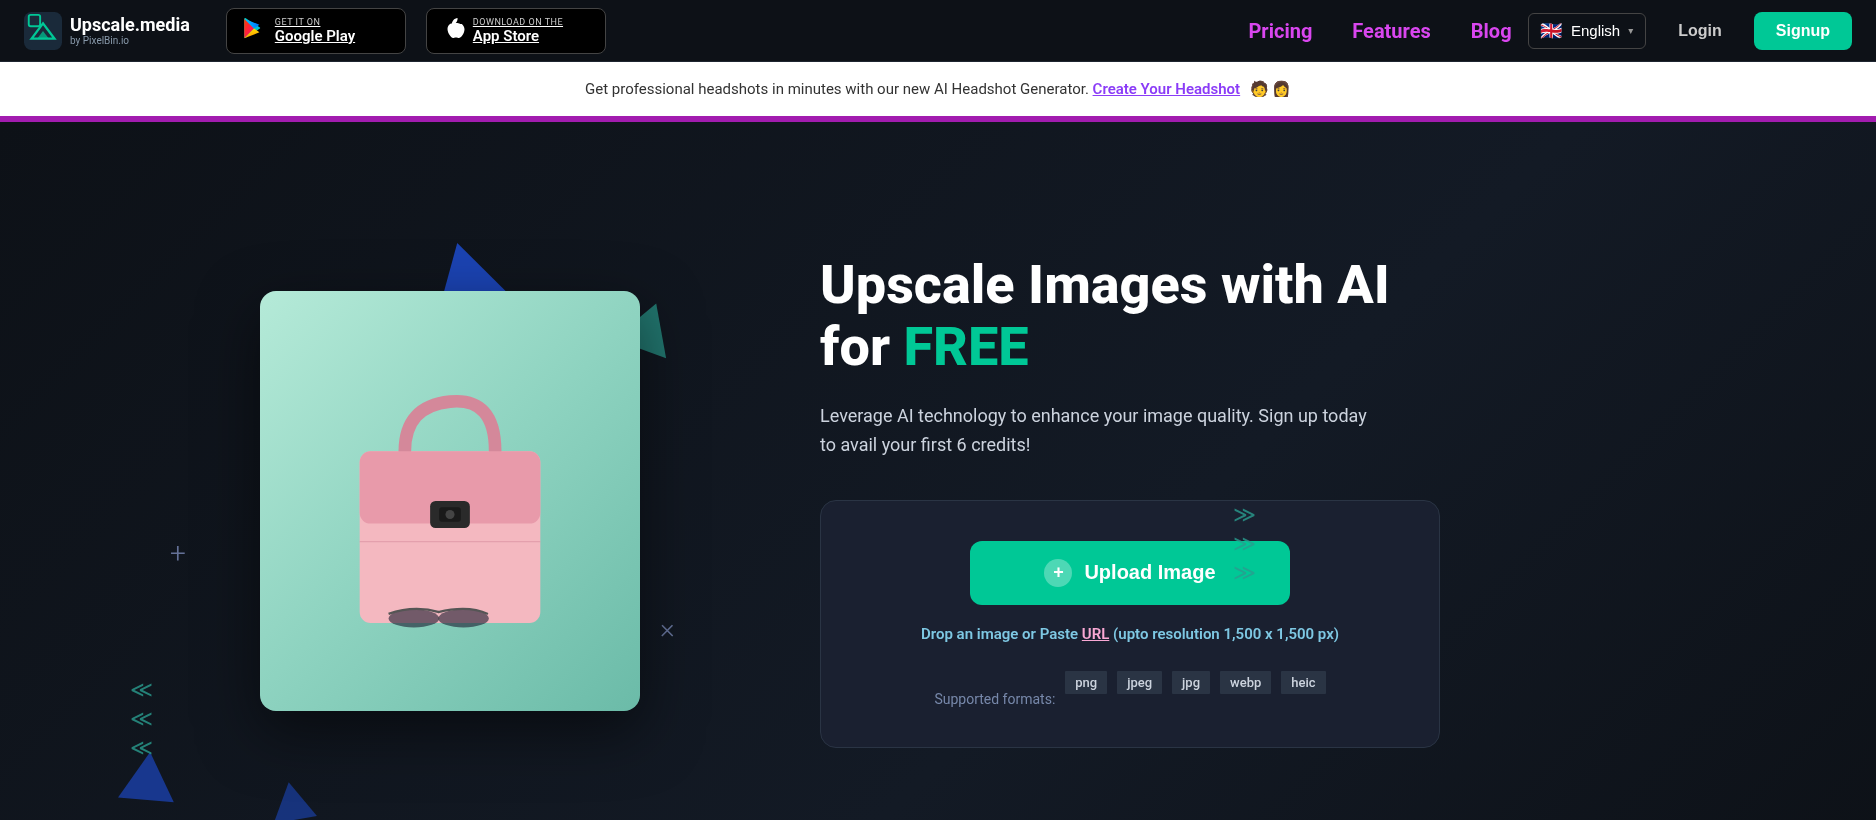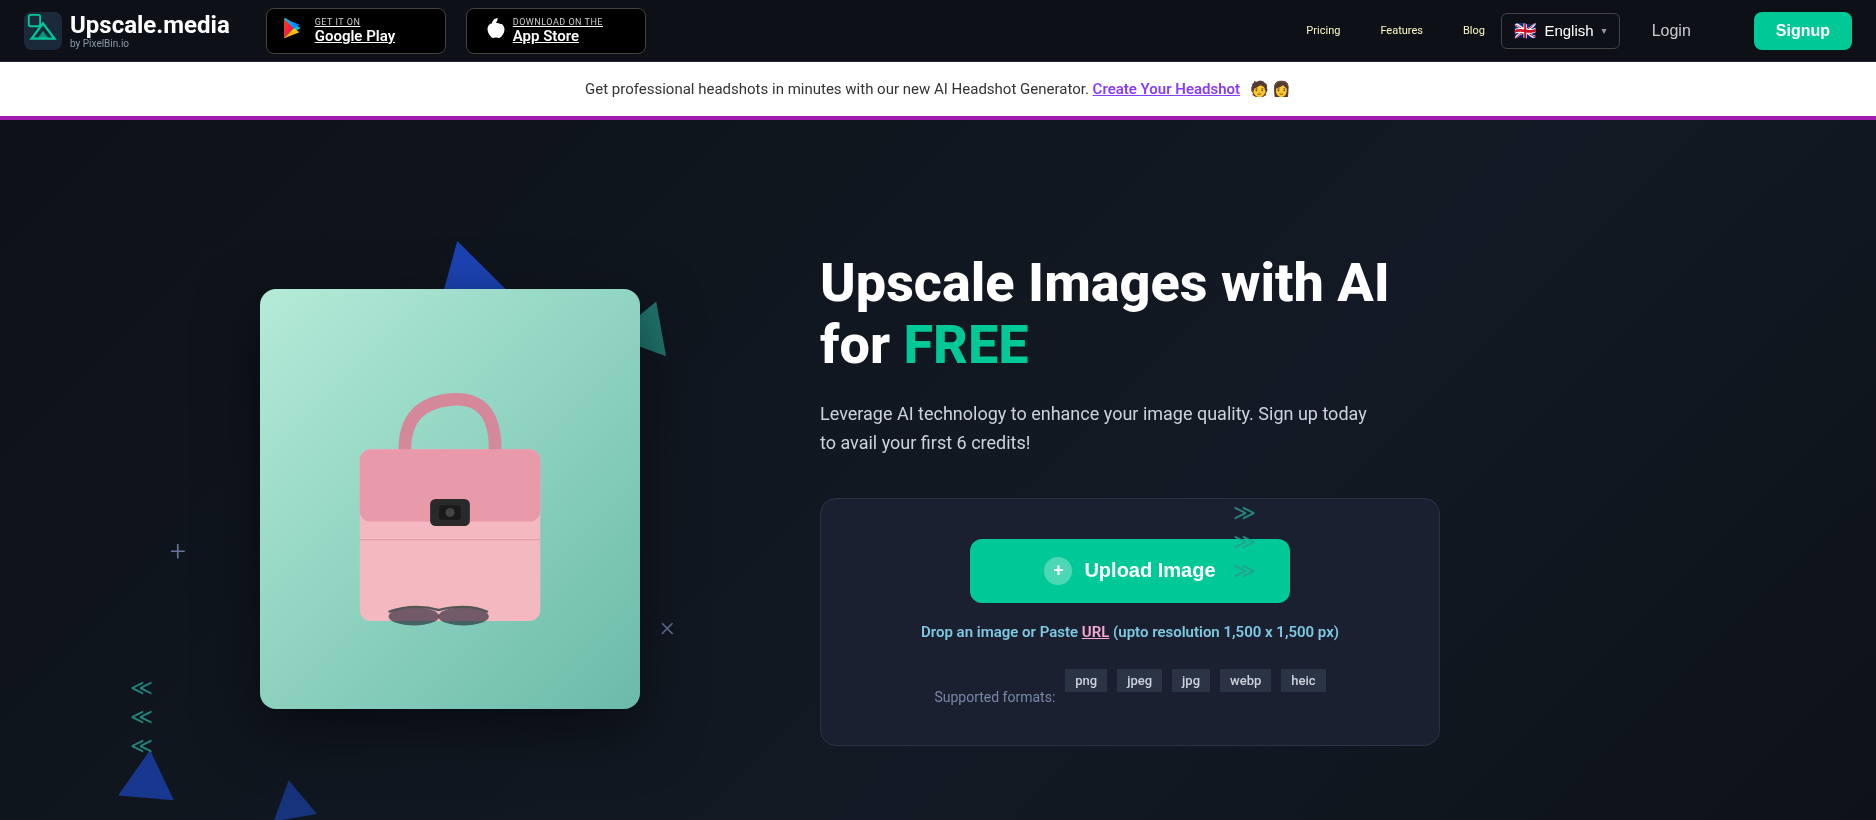--- a/index.html
+++ b/index.html
@@ -30,21 +30,21 @@
     .logo-icon {
       width: 38px;
       height: 38px;
     }
     .logo-text {
       display: flex;
       flex-direction: column;
       line-height: 1.1;
     }
     .logo-title {
-      font-size: 24px;
+      font-size: 18px;
       font-weight: 700;
       color: #fff;
     }
     .logo-sub {
       font-size: 10px;
       color: #8899aa;
     }
     .store-buttons {
       display: flex;
       gap: 20px;
@@ -84,24 +84,24 @@
     }
 
     .nav-spacer { flex: 1; }
 
     .nav-links {
       display: flex;
       align-items: center;
       gap: 40px;
     }
     .nav-link {
-      color: #fef9c3;
+      color: #d946ef;
       text-decoration: none;
-      font-size: 11px;
-      font-weight: 400;
+      font-size: 20px;
+      font-weight: 700;
       cursor: pointer;
     }
 
     .lang-selector {
       display: flex;
       align-items: center;
       gap: 8px;
       border: 1px solid #444;
       border-radius: 6px;
       padding: 6px 12px;
@@ -116,44 +116,43 @@
     .chevron-down {
       font-size: 10px;
       color: #999;
     }
 
     .login-btn {
       background: transparent;
       border: none;
       color: #ccc;
       font-size: 16px;
-      font-weight: 400;
+      font-weight: 700;
       cursor: pointer;
       padding: 8px 16px;
     }
     .signup-btn {
       background: #00c896;
       color: #fff;
       border: none;
       border-radius: 8px;
       padding: 10px 22px;
       font-size: 16px;
       font-weight: 600;
       cursor: pointer;
-      margin-left: 31px;
     }
 
     
     .announce-bar {
       background: #fff;
       color: #333;
       text-align: center;
       padding: 18px;
       font-size: 15px;
-      border-bottom: 4px solid #a21caf;
+      border-bottom: 6px solid #a21caf;
     }
     .announce-bar a {
       color: #8b3cf7;
       font-weight: 600;
       text-decoration: underline;
     }
     .announce-icons {
       display: inline;
       margin-left: 6px;
     }

